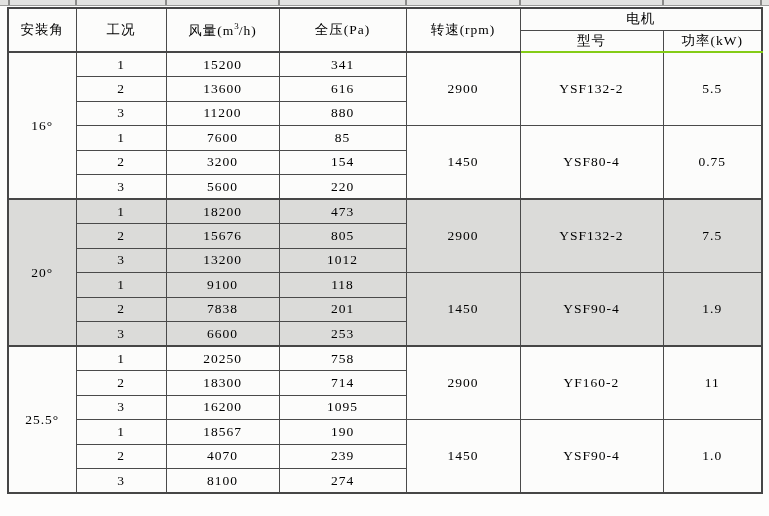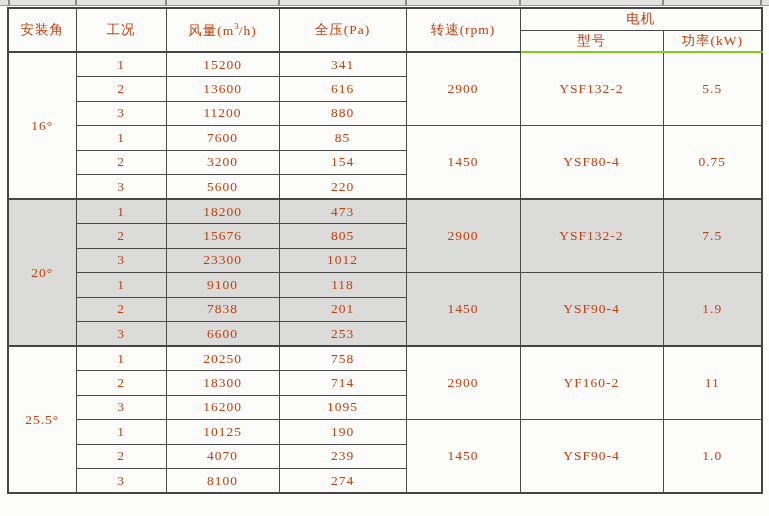--- a/index.html
+++ b/index.html
@@ -2,21 +2,21 @@
 <html><head>
 <meta charset="utf-8">
 <style>
   html, body { margin: 0; padding: 0; }
   .page {
     position: relative;
     width: 769px;
     height: 516px;
     background: #fdfdfc;
     font-family: "Liberation Serif", "DejaVu Serif", serif;
-    color: #c2410c;
+    color: #000000;
     overflow: hidden;
   }
   
   .top-remnant {
     position: absolute;
     left: 0; top: 0;
     width: 769px; height: 5px;
     background: #e3e3e1;
     border-bottom: 1px solid #9b9b99;
   }
@@ -143,21 +143,21 @@
         <td rowspan="3">YSF132-2</td>
         <td rowspan="3">7.5</td>
       </tr>
       <tr class="shaded">
         <td>2</td>
         <td>15676</td>
         <td>805</td>
       </tr>
       <tr class="shaded">
         <td>3</td>
-        <td>23300</td>
+        <td>13200</td>
         <td>1012</td>
       </tr>
       <tr class="shaded">
         <td>1</td>
         <td>9100</td>
         <td>118</td>
         <td rowspan="3">1450</td>
         <td rowspan="3">YSF90-4</td>
         <td rowspan="3">1.9</td>
       </tr>
@@ -186,21 +186,21 @@
         <td>18300</td>
         <td>714</td>
       </tr>
       <tr>
         <td>3</td>
         <td>16200</td>
         <td>1095</td>
       </tr>
       <tr>
         <td>1</td>
-        <td>10125</td>
+        <td>18567</td>
         <td>190</td>
         <td rowspan="3">1450</td>
         <td rowspan="3">YSF90-4</td>
         <td rowspan="3">1.0</td>
       </tr>
       <tr>
         <td>2</td>
         <td>4070</td>
         <td>239</td>
       </tr>

